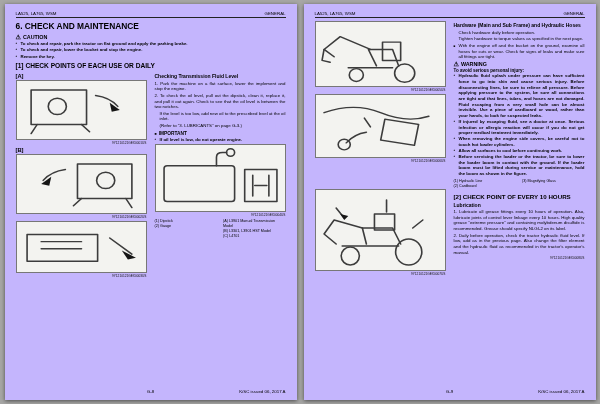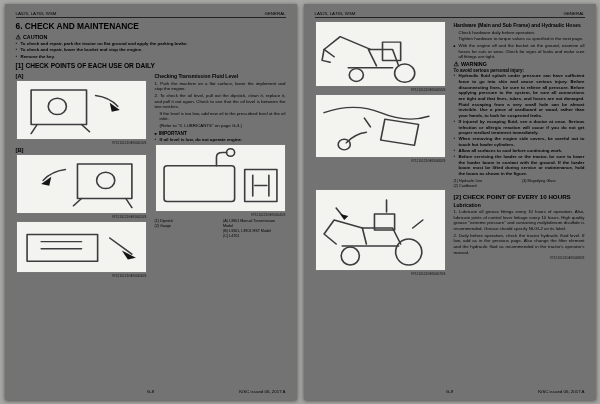--- a/index.html
+++ b/index.html
@@ -9,21 +9,21 @@
     font-family: "Liberation Sans", sans-serif;
     color: #000;
     overflow: hidden;
   }
   .spread {
     width: 600px; height: 404px;
     display: flex; justify-content: center; align-items: center; gap: 7px;
   }
   .page {
     width: 292px; height: 396px;
-    background: #737373;
+    background: #c4b5fd;
     box-shadow: 0 1px 4px rgba(0,0,0,.55);
     padding: 7px 11px 5px;
     position: relative; overflow: hidden;
   }
   .pg-header {
     display: flex; justify-content: space-between;
     font-size: 4.4px; line-height: 1.2;
     border-bottom: 1px solid #222; padding-bottom: 1px; margin-bottom: 3px;
   }
   .title { font-size: 8.4px; font-weight: bold; margin: 2px 0 3px; }

